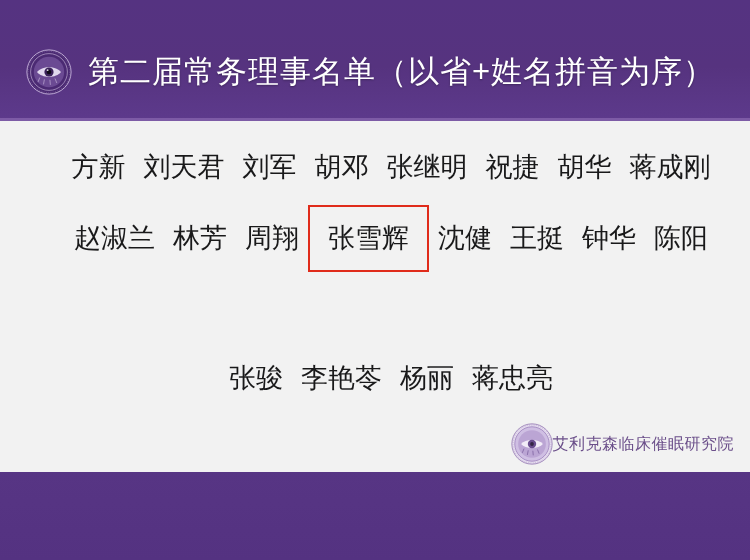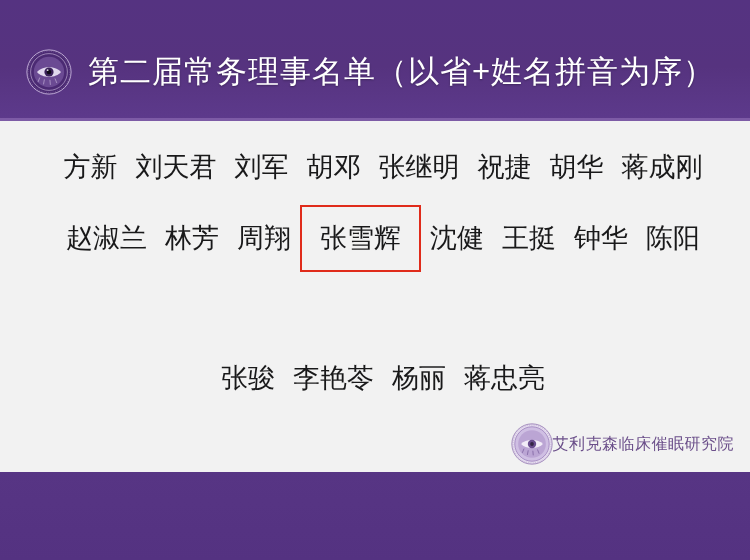--- a/index.html
+++ b/index.html
@@ -66,21 +66,21 @@
     font-size: 31px;
     letter-spacing: 1px;
     white-space: nowrap;
     font-weight: 400;
     text-shadow: 0 1px 2px rgba(0,0,0,0.30);
   }
 
   
   .name-area {
     position: absolute;
-    left: 8px;
+    left: 16px;
     top: 121px;
     width: 730px;
     height: 351px;
     background: #f2f2f2;
   }
 
   .name-row {
     position: absolute;
     left: 0;
     width: 750px;

